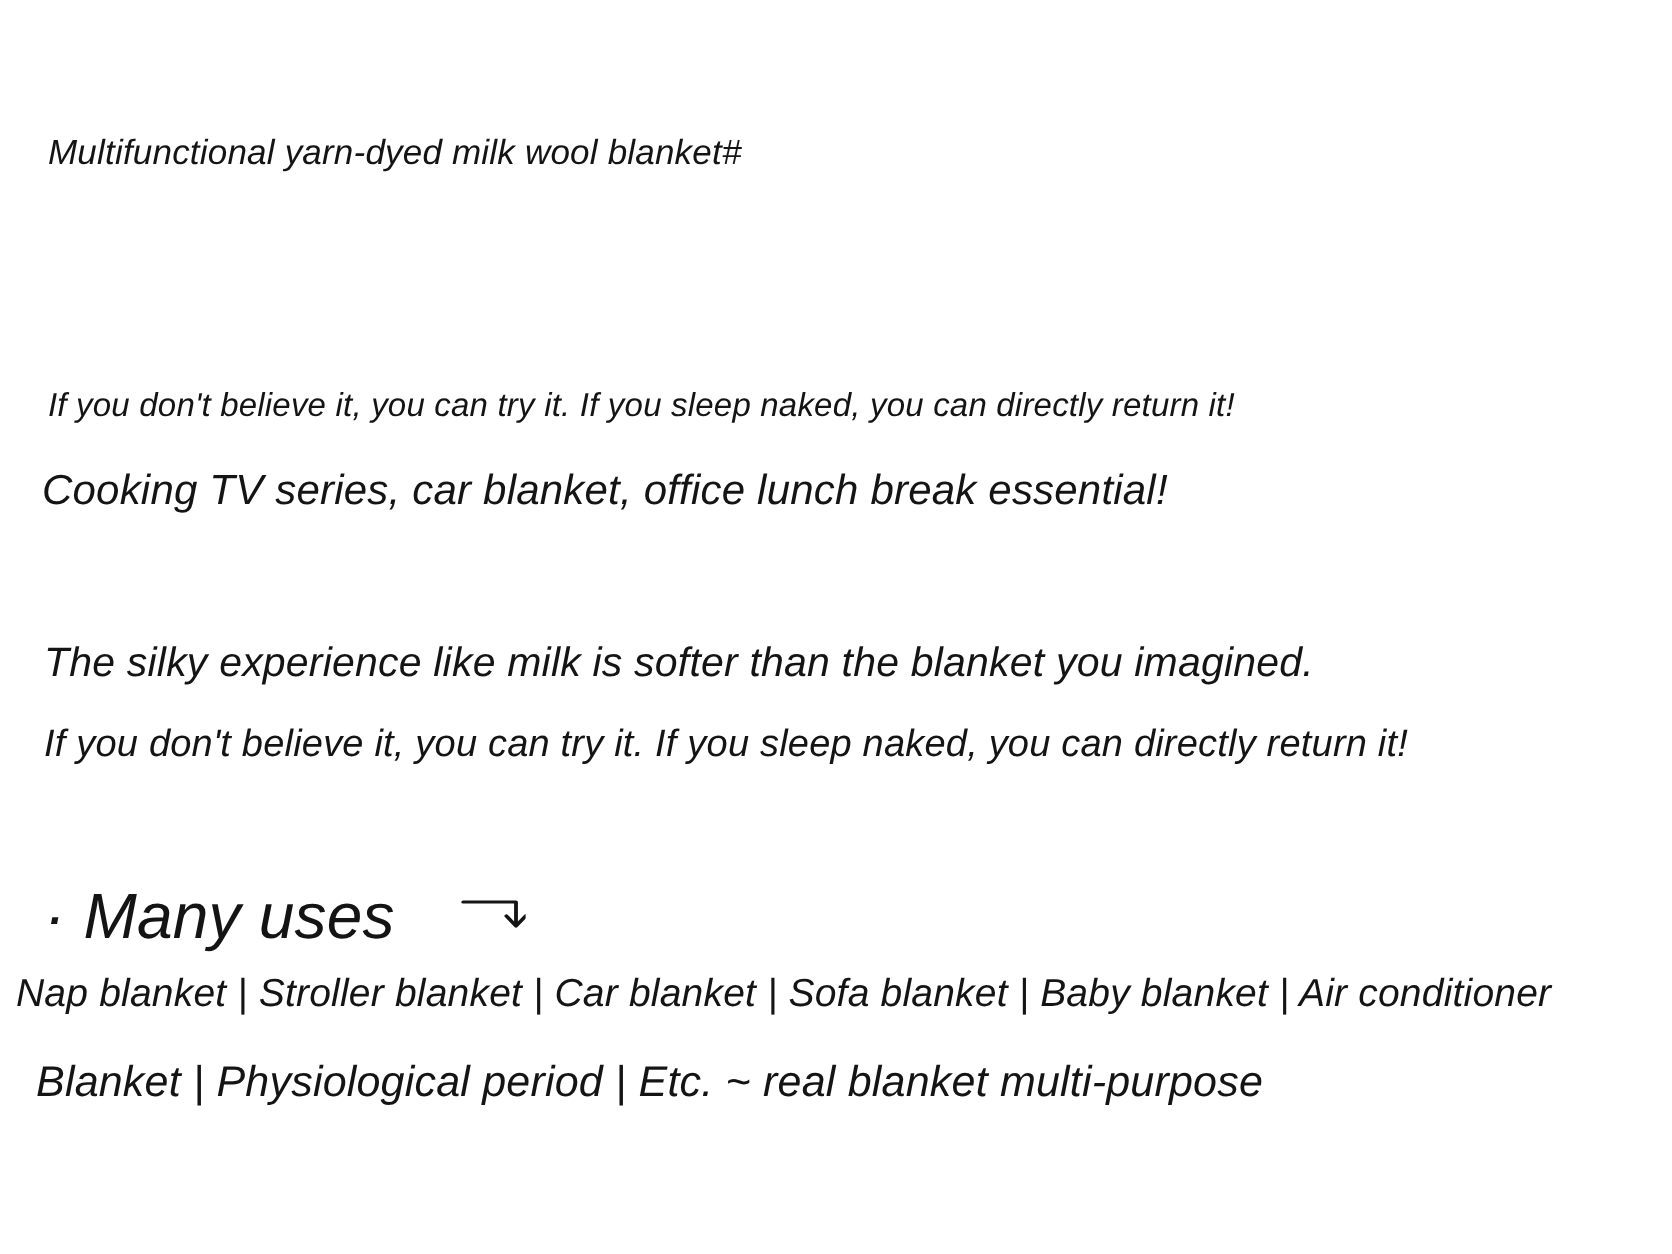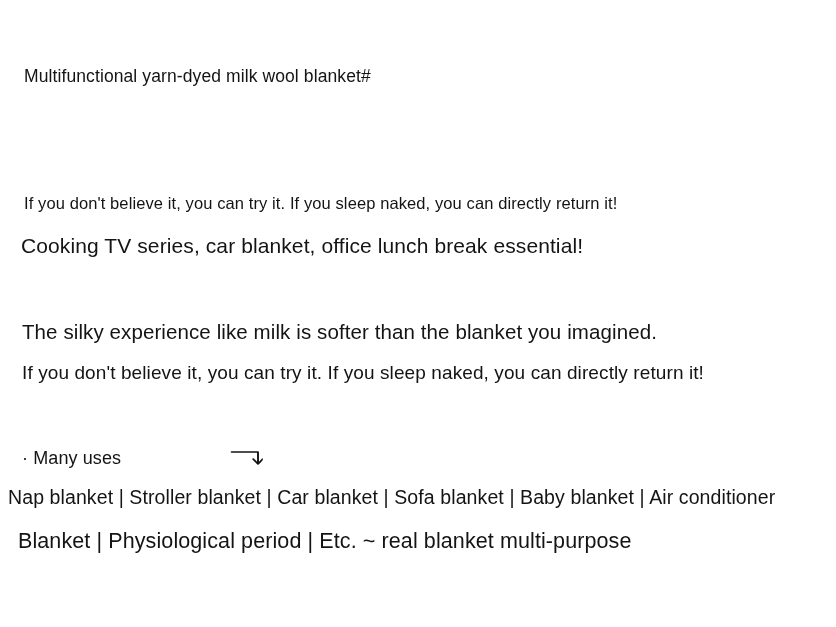--- a/index.html
+++ b/index.html
@@ -12,20 +12,21 @@
     height: 627px;
     font-family: "Liberation Sans", sans-serif;
     color: #1a1a1a;
     overflow: hidden;
   }
   .page {
     position: relative;
     width: 702px;
     height: 627px;
     background: #ffffff;
+    font-style: italic;
   }
   .line {
     position: absolute;
     white-space: nowrap;
     color: #141414;
     letter-spacing: 0.1px;
   }
   .l-title {
     left: 24px;
     top: 64px;
@@ -64,21 +65,21 @@
   }
   .l-believe2 {
     left: 22px;
     top: 360px;
     font-size: 19px;
     line-height: 26px;
   }
   .l-manyuses {
     left: 22px;
     top: 441px;
-    font-size: 18px;
+    font-size: 32px;
     line-height: 34px;
   }
   .arrow {
     position: absolute;
     left: 232px;
     top: 446px;
     font-size: 24px;
     color: #141414;
     transform: scaleX(1.2);
   }

